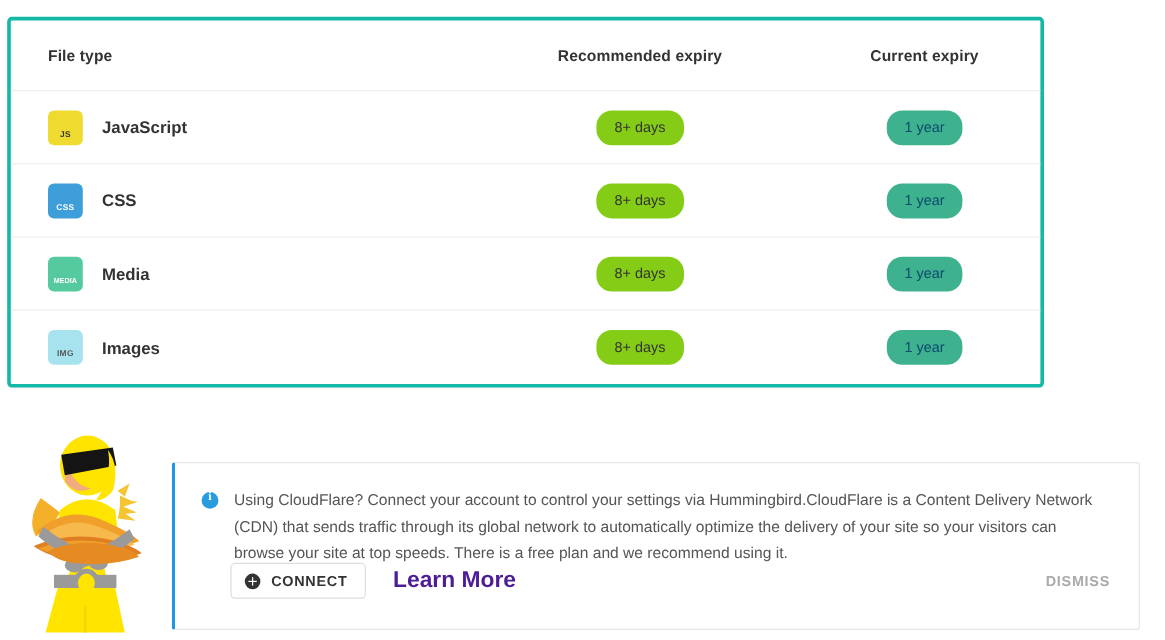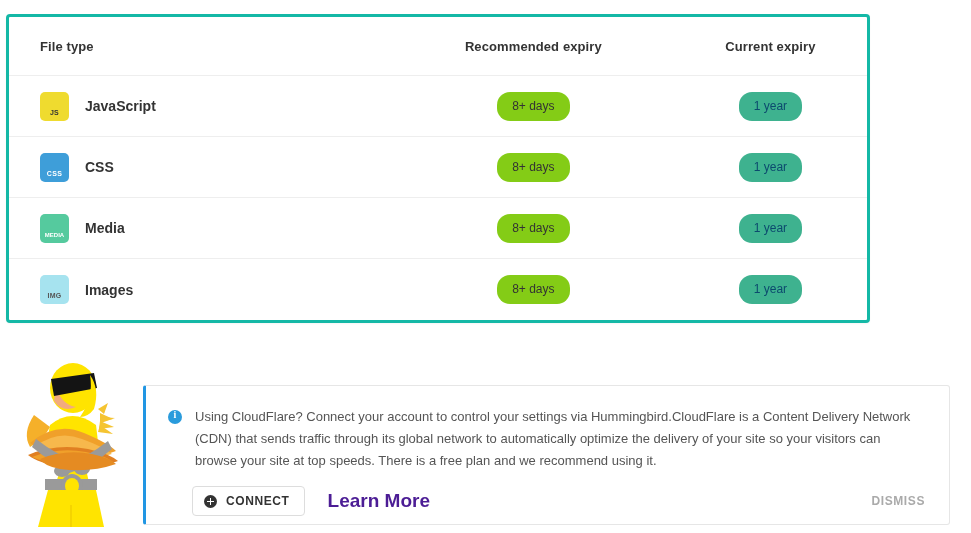--- a/index.html
+++ b/index.html
@@ -142,21 +142,21 @@
   .notice-text {
     margin-left: 13px;
     font-size: 13px;
     line-height: 22px;
     color: #555555;
   }
   .notice-actions {
     position: absolute;
     left: 0;
     right: 0;
-    top: 100px;
+    top: 83px;
     display: flex;
     align-items: center;
     padding: 0 24px 0 46px;
     box-sizing: border-box;
   }
   .connect-btn {
     display: inline-flex;
     align-items: center;
     height: 30px;
     padding: 0 14px 0 11px;

